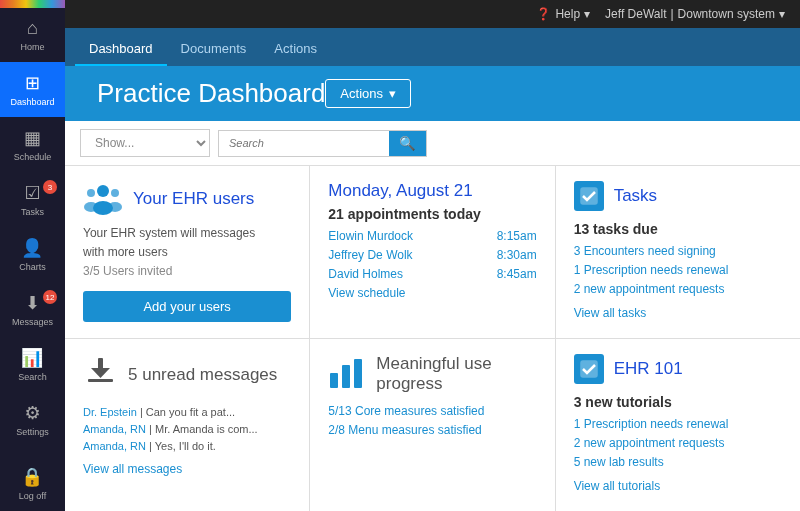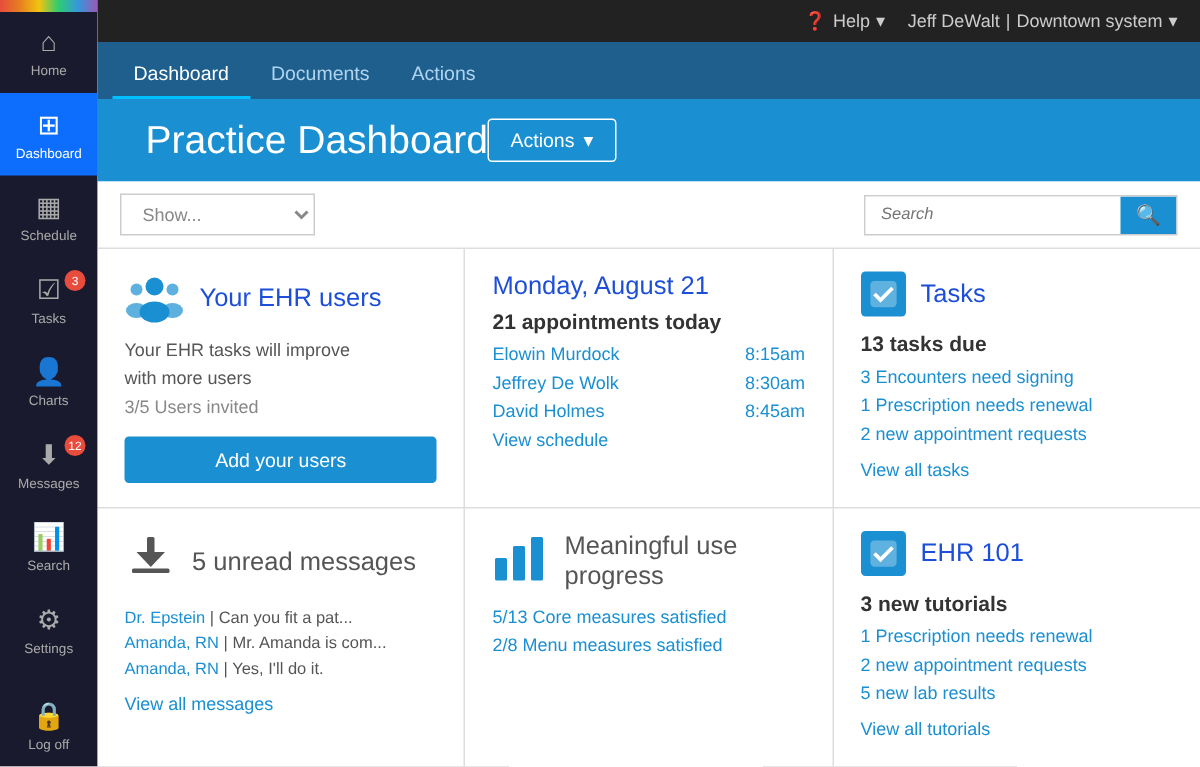--- a/index.html
+++ b/index.html
@@ -120,21 +120,20 @@
     }
 
     
     .filter-bar {
       background: white;
       padding: 8px 15px;
       display: flex;
       gap: 8px;
       align-items: center;
       border-bottom: 1px solid #ddd;
-      justify-content: space-between;
     }
     .show-select {
       border: 1px solid #ccc;
       padding: 5px 10px;
       font-size: 12px;
       color: #888;
       background: white;
       width: 130px;
       cursor: pointer;
     }
@@ -327,21 +326,21 @@
             <circle cx="20" cy="10" r="6" fill="#1a8fd1"></circle>
             <ellipse cx="20" cy="27" rx="10" ry="7" fill="#1a8fd1"></ellipse>
             <circle cx="8" cy="12" r="4" fill="#1a8fd1" opacity="0.7"></circle>
             <ellipse cx="8" cy="26" rx="7" ry="5" fill="#1a8fd1" opacity="0.7"></ellipse>
             <circle cx="32" cy="12" r="4" fill="#1a8fd1" opacity="0.7"></circle>
             <ellipse cx="32" cy="26" rx="7" ry="5" fill="#1a8fd1" opacity="0.7"></ellipse>
           </svg>
         </div>
         <h2 class="card-title">Your EHR users</h2>
       </div>
-      <p class="card-text">Your EHR tasks will improve</p>
+      <p class="card-text">Your EHR system will messages</p>
       <p class="card-text">with more users</p>
       <p class="card-text" style="color:#888;">3/5 Users invited</p>
       <button class="add-users-btn">Add your users</button>
     </div>
 
     <div class="card">
       <h2 class="card-title">Monday, August 21</h2>
       <p class="card-subtitle">21 appointments today</p>
       <div class="appointment-row">
         <span class="appointment-name">Elowin Murdock</span>

